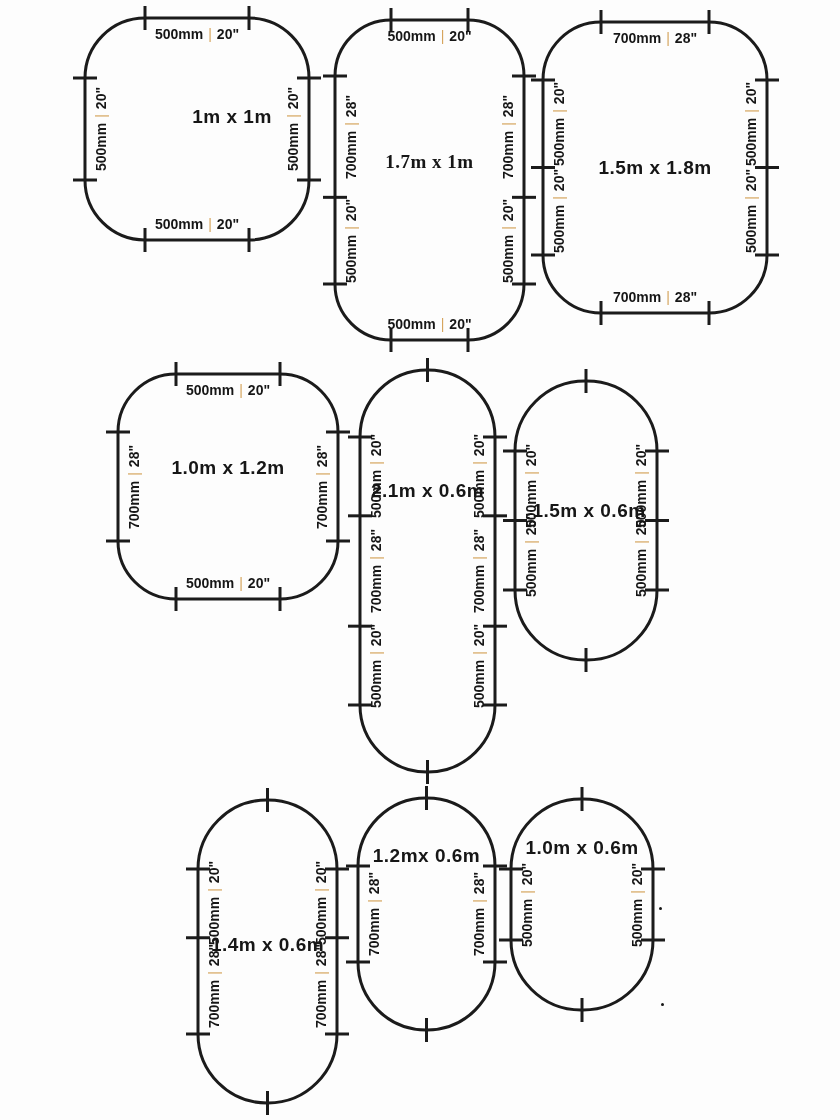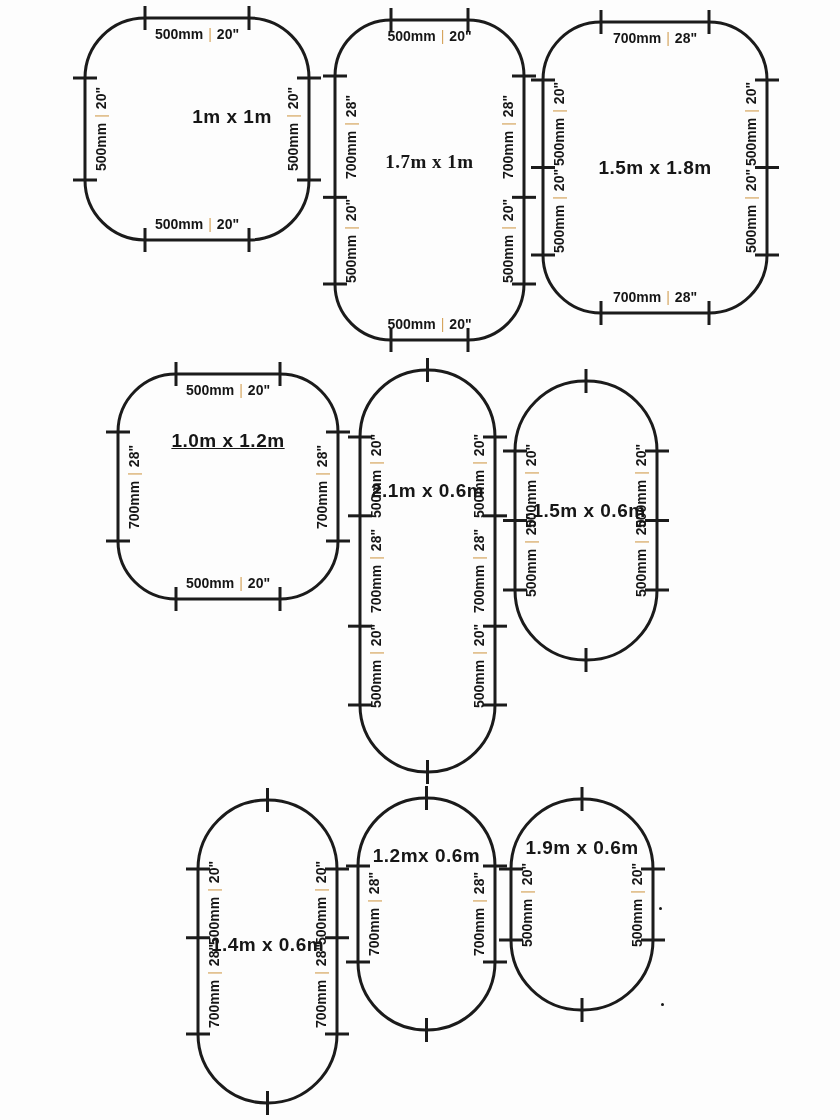--- a/index.html
+++ b/index.html
@@ -191,21 +191,21 @@
       <div class="dim vert" style="left: -33px; top: 118.5px;">
         <span>700mm</span>
         <span class="sep">|</span>
         <span>28"</span>
       </div>
       <div class="dim vert" style="left: 155px; top: 118.5px;">
         <span>700mm</span>
         <span class="sep">|</span>
         <span>28"</span>
       </div>
-      <div class="title" style="left: 126px; top: 83px; text-decoration: underline;">1.0m x 1.2m</div>
+      <div class="title" style="left: 126px; top: 110px;">1.0m x 1.2m</div>
     </div>
     <div class="shape" style="left: 344px; top: 354px; width: 167px; height: 434px;">
       <svg width="167" height="434">
         <rect x="16" y="16" width="135" height="402" rx="67" ry="67" fill="none" stroke="#1b1b1b" stroke-width="3"></rect>
         <line x1="4" y1="83" x2="28" y2="83" stroke="#1b1b1b" stroke-width="3"></line>
         <line x1="139" y1="83" x2="163" y2="83" stroke="#1b1b1b" stroke-width="3"></line>
         <line x1="4" y1="161.8235294117647" x2="28" y2="161.8235294117647" stroke="#1b1b1b" stroke-width="3"></line>
         <line x1="139" y1="161.8235294117647" x2="163" y2="161.8235294117647" stroke="#1b1b1b" stroke-width="3"></line>
         <line x1="4" y1="272.1764705882353" x2="28" y2="272.1764705882353" stroke="#1b1b1b" stroke-width="3"></line>
         <line x1="139" y1="272.1764705882353" x2="163" y2="272.1764705882353" stroke="#1b1b1b" stroke-width="3"></line>
@@ -349,17 +349,17 @@
       <div class="dim vert" style="left: -33px; top: 111.5px;">
         <span>500mm</span>
         <span class="sep">|</span>
         <span>20"</span>
       </div>
       <div class="dim vert" style="left: 77px; top: 111.5px;">
         <span>500mm</span>
         <span class="sep">|</span>
         <span>20"</span>
       </div>
-      <div class="title" style="left: 87px; top: 64.53px;">1.9m x 0.6m</div>
+      <div class="title" style="left: 87px; top: 64.53px;">1.0m x 0.6m</div>
     </div>
     <div class="speck" style="left: 659px; top: 907px;"></div>
     <div class="speck" style="left: 661px; top: 1003px;"></div>
   </div>
 
 </body></html>

